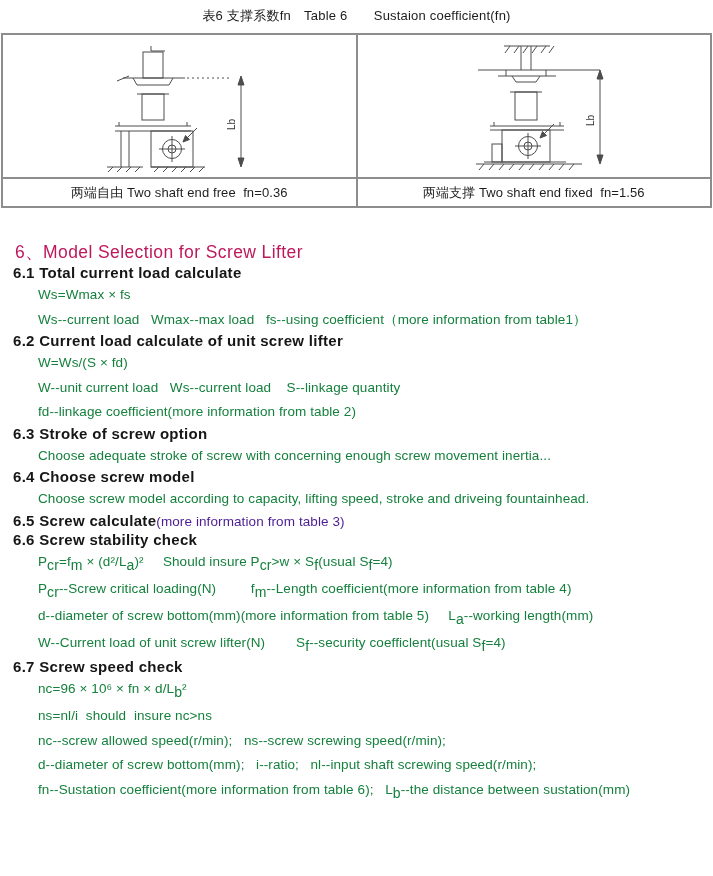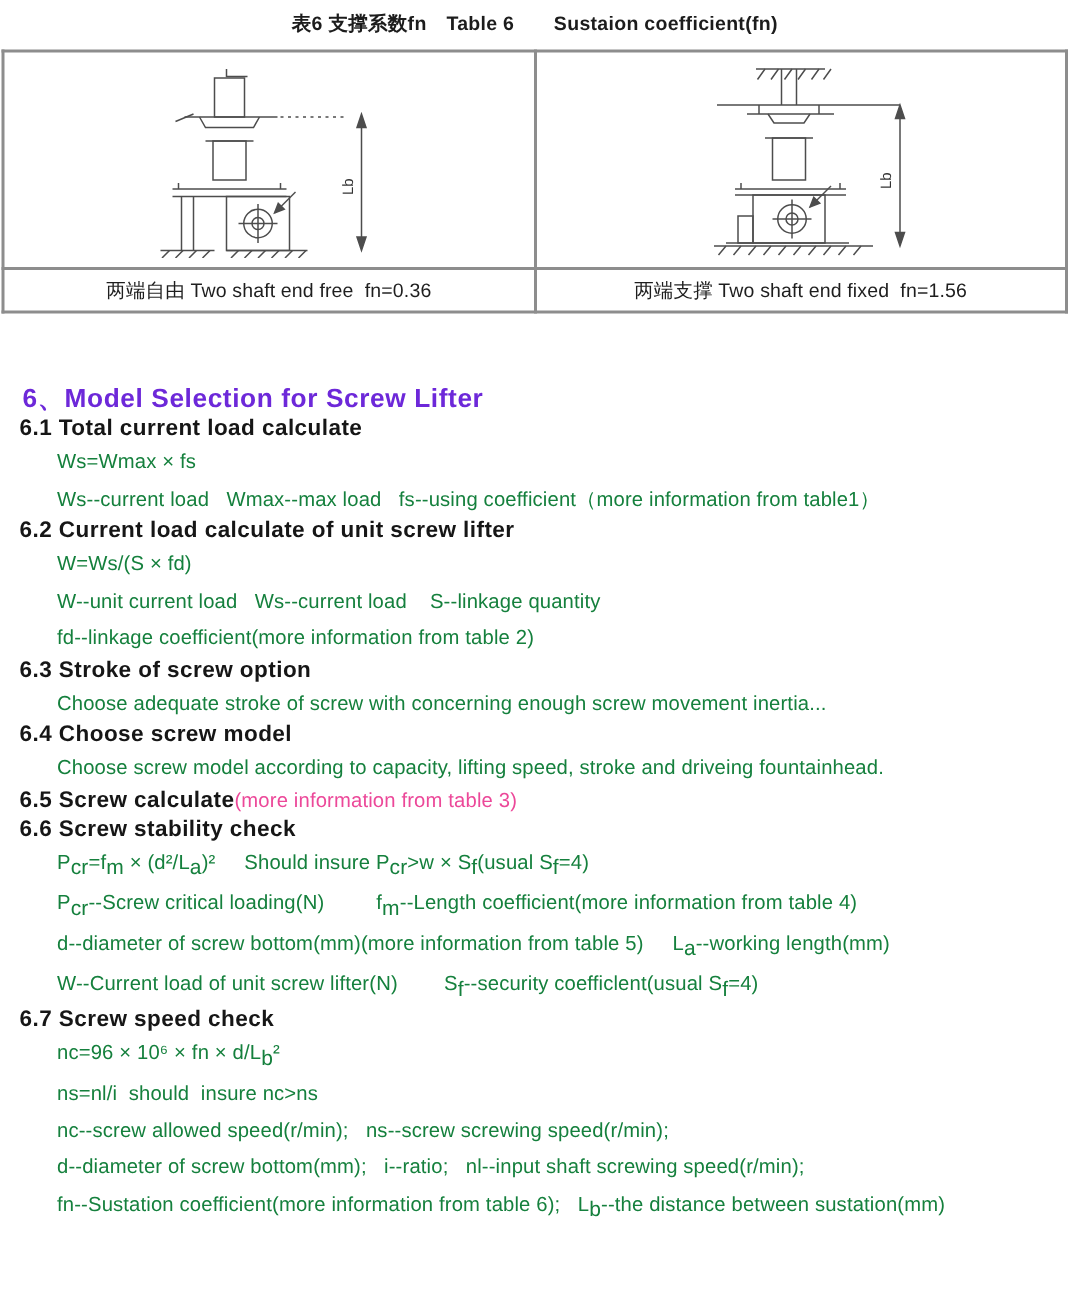--- a/index.html
+++ b/index.html
@@ -6,41 +6,41 @@
   body {
     width:713px; height:876px; overflow:hidden;
     font-family:"Liberation Sans", sans-serif;
     color:#222; -webkit-font-smoothing:antialiased;
   }
   .doc { position:relative; width:713px; height:876px; background:#fff; }
 
   
   .t6-title {
     padding-top:7px; text-align:center;
-    font-size:13px; font-weight:700; color:#1c1c1c;
+    font-size:13px; font-weight:400; color:#1c1c1c;
     letter-spacing:.2px; white-space:pre;
   }
   table.t6 { width:711px; margin:8px auto 0; border-collapse:collapse; }
   table.t6 td { border:2px solid #8d8d8d; }
   table.t6 tr.diagrams td { height:136px; text-align:center; vertical-align:middle; width:50%; }
   table.t6 tr.captions td { height:25px; text-align:center; font-size:13px; color:#1e1e1e; letter-spacing:.1px; }
 
   
   .main-h {
-    margin:44px 0 0 15px;
-    font-size:17.5px; font-weight:bold; color:#6d28d9; letter-spacing:.4px;
+    margin:32px 0 0 15px;
+    font-size:17.5px; font-weight:normal; color:#be185d; letter-spacing:.4px;
   }
   h3.sub-h {
     margin:0 0 2px 13px;
     font-size:15px; font-weight:bold; color:#161616; letter-spacing:.3px;
   }
   .mt61 { margin-top:21px; } .mt62 { margin-top:11px; } .mt63 { margin-top:9px; }
   .mt64 { margin-top:9px; }  .mt65 { margin-top:12px; } .mt66 { margin-top:12px; }
   .mt67 { margin-top:10px; }
-  .h3-suffix { font-weight:normal; font-size:13.5px; letter-spacing:.1px; color:#ec4899; }
+  .h3-suffix { font-weight:normal; font-size:13.5px; letter-spacing:.1px; color:#4c1d95; }
   p.line {
     margin:0 0 0 38px;
     font-size:13.5px; line-height:24.5px; color:#15803d; letter-spacing:.1px;
     white-space:nowrap;
   }
   p.line sub { font-size:14px; }
 
   svg .stroke { stroke:#4d4d4d; stroke-width:1; fill:none; }
   svg text { font-family:"Liberation Sans", sans-serif; }
 </style>

